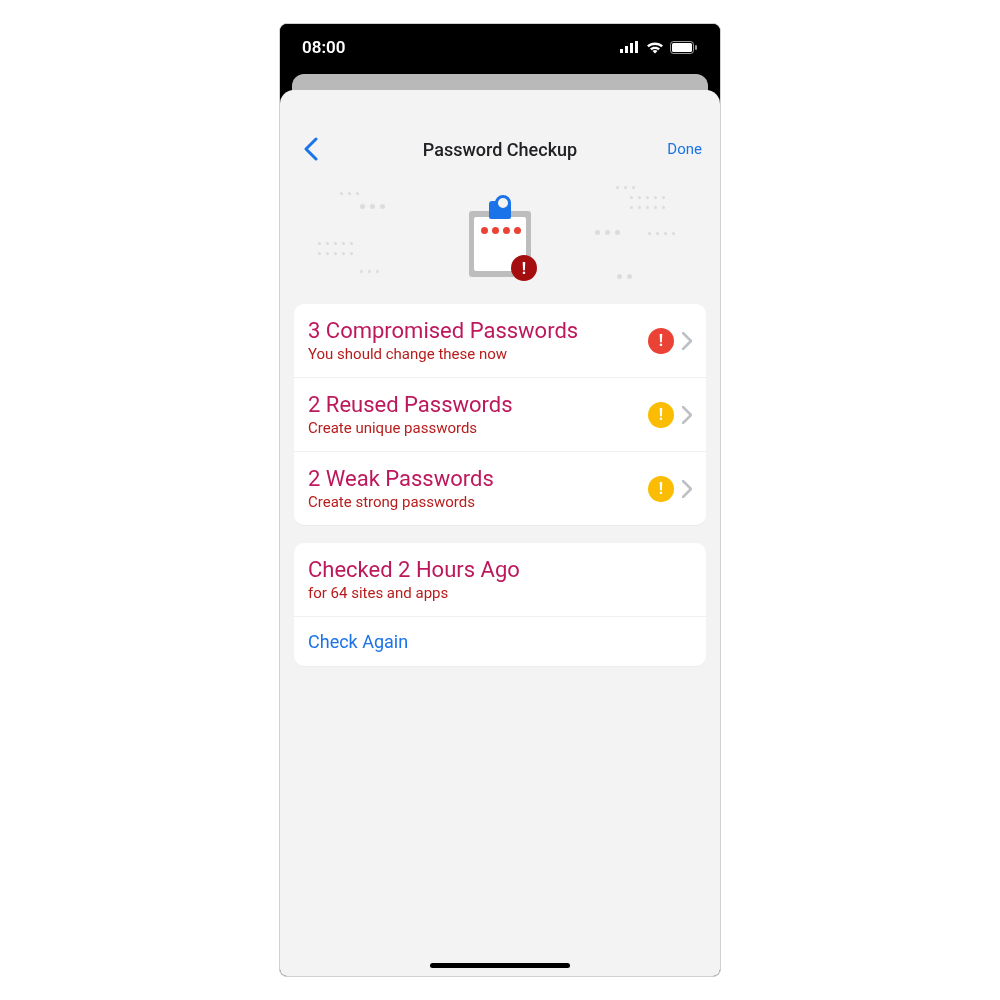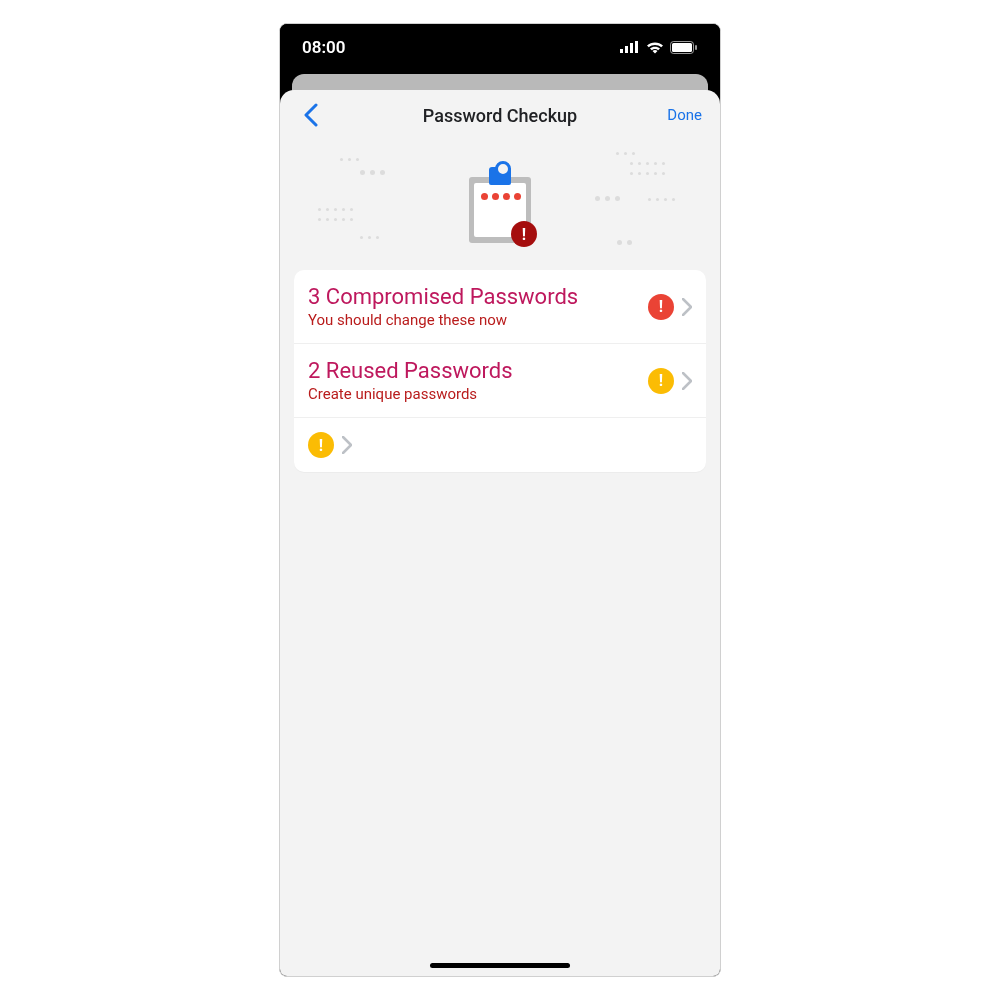--- a/index.html
+++ b/index.html
@@ -67,20 +67,21 @@
     display: flex;
     flex-direction: column;
     overflow: hidden;
   }
   .navbar {
     height: 50px;
     display: flex;
     align-items: center;
     padding: 0 14px;
     position: relative;
+    margin-top: 34px;
   }
   .back-btn {
     width: 34px;
     height: 34px;
     display: flex;
     align-items: center;
     justify-content: center;
     color: #1a73e8;
   }
   .nav-title {
@@ -402,27 +403,38 @@
           <div class="row-text">
             <div class="row-title">2 Reused Passwords</div>
             <div class="row-sub">Create unique passwords</div>
           </div>
           <div class="badge badge-yellow">!</div>
           <svg class="chevron" width="10" height="18" viewBox="0 0 10 18">
               <polyline points="1,1 9,9 1,17" fill="none" stroke="currentColor" stroke-width="2.5" stroke-linecap="round" stroke-linejoin="round"></polyline>
             </svg>
         </div>
         <div class="row">
+          <div class="row-text">
+            <div class="row-title">2 Weak Passwords</div>
+            <div class="row-sub">Create strong passwords</div>
+          </div>
           <div class="badge badge-yellow">!</div>
           <svg class="chevron" width="10" height="18" viewBox="0 0 10 18">
               <polyline points="1,1 9,9 1,17" fill="none" stroke="currentColor" stroke-width="2.5" stroke-linecap="round" stroke-linejoin="round"></polyline>
             </svg>
         </div>
       </div>
 
+      <div class="card card2">
+        <div class="status-row">
+          <div class="row-title">Checked 2 Hours Ago</div>
+          <div class="row-sub">for 64 sites and apps</div>
+        </div>
+        <div class="action-row">Check Again</div>
+      </div>
 
 
     </div>
 
     <div class="home-indicator"></div>
   </div>
 
 </div>
 
 </body></html>

